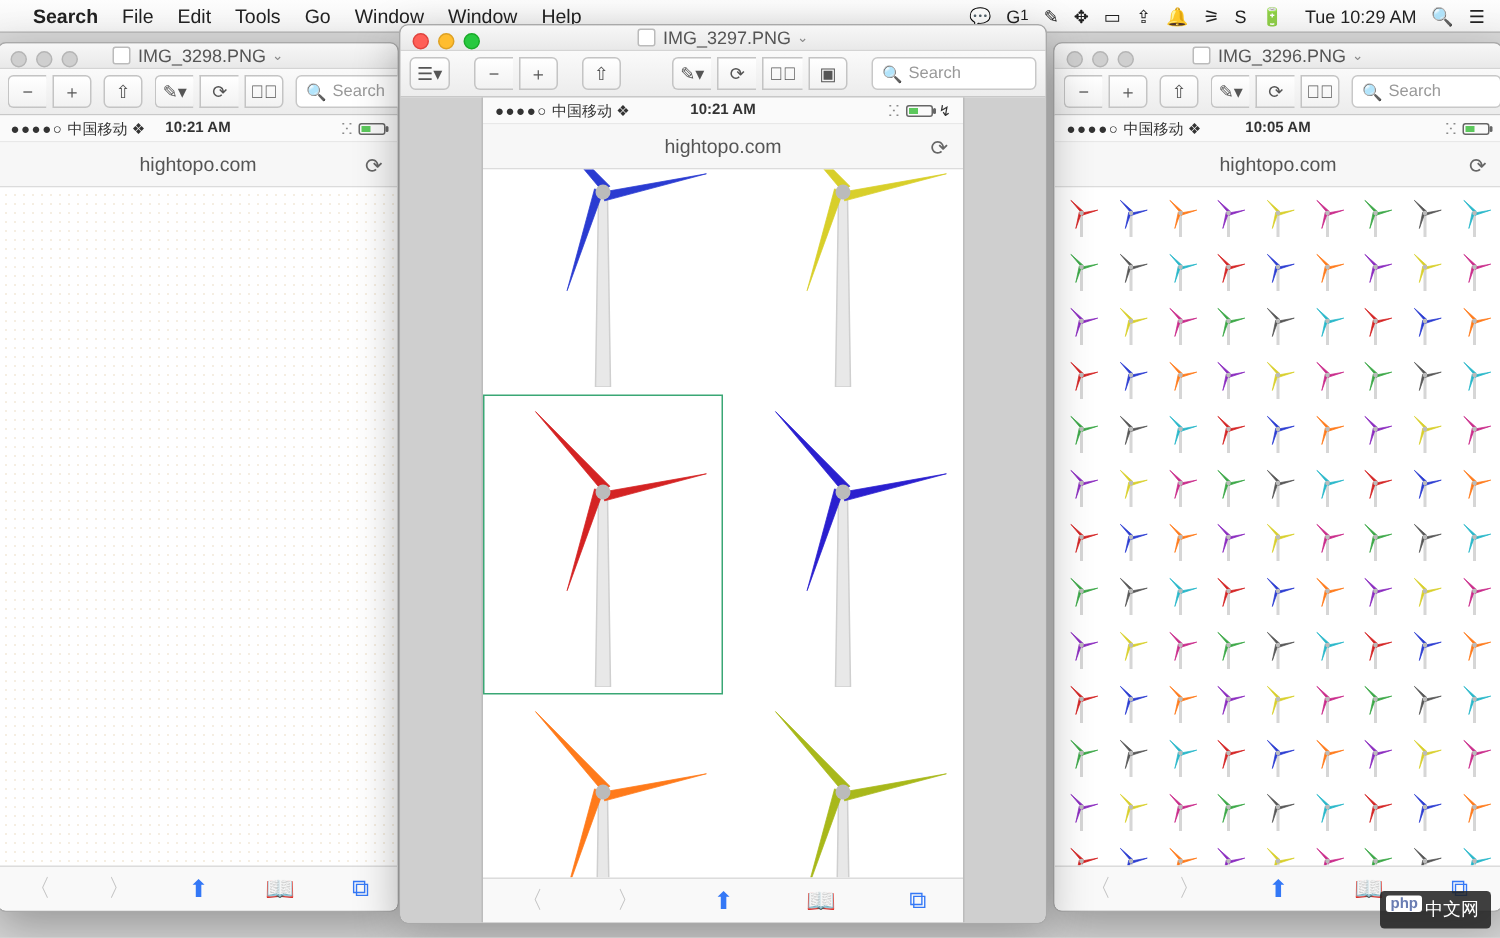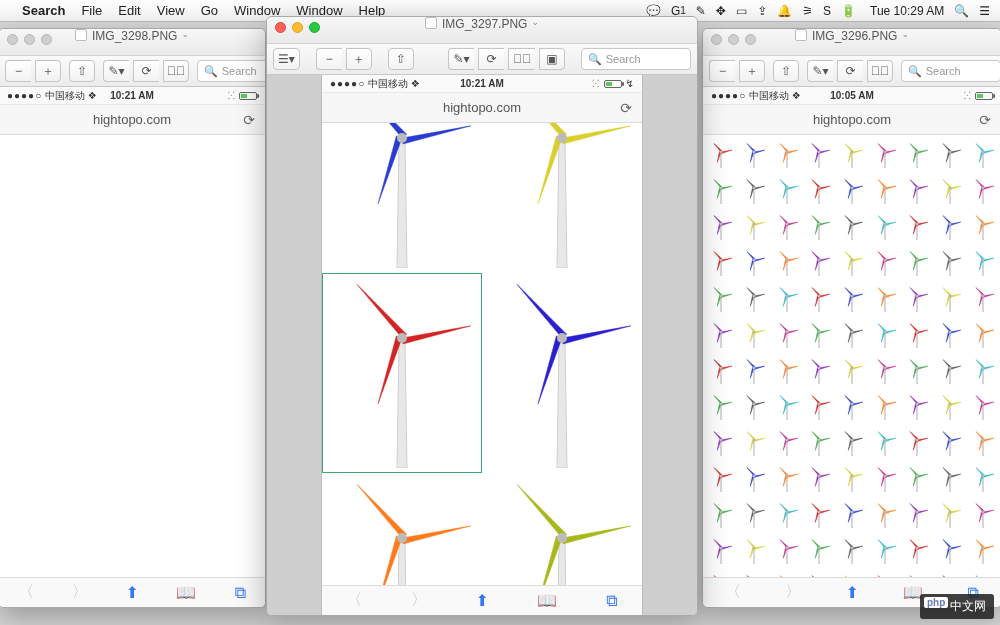--- a/index.html
+++ b/index.html
@@ -10,21 +10,21 @@
   .menubar .apple { font-size: 14px; margin-right: 12px; }
   .menubar .item { margin-right: 16px; }
   .menubar .item.bold { font-weight: 600; }
   .menubar .spacer { flex: 1; }
   .menubar .right-icons { display: flex; align-items: center; gap: 10px; font-size: 12px; }
   .menubar .right-icons span { display:inline-flex; align-items:center; }
   .menubar .clock { margin-left: 4px; }
 
   
   .window { position: absolute; background: #f0f0f0; border-radius: 6px; box-shadow: 0 10px 30px rgba(0,0,0,0.3); overflow: hidden; display: flex; flex-direction: column; border:1px solid #a9a9a9;}
-  .titlebar { height: 26px; background: linear-gradient(#f7f7f7,#e9e9e9); display: flex; align-items: flex-start; justify-content: center; font-size: 12px; color: #555; position: relative; }
+  .titlebar { height: 16px; background: linear-gradient(#f7f7f7,#e9e9e9); display: flex; align-items: center; justify-content: center; font-size: 12px; color: #555; position: relative; }
   .traffic { position: absolute; left: 8px; top: 5px; display: flex; gap: 6px; }
   .tl { width: 11px; height: 11px; border-radius: 50%; }
   .tl.r { background: #ff5f57; border:1px solid #e0443e; }
   .tl.y { background: #ffbd2e; border:1px solid #dea123; }
   .tl.g { background: #28c940; border:1px solid #1aab29; }
   .traffic.dim .tl { background:#cfcfcf; border-color:#b5b5b5;}
   .titlebar .doc-icon { width:12px; height:12px; background:#fff; border:1px solid #bbb; border-radius:2px; margin-right:5px; display:inline-block;}
   .titlebar .chev { font-size:9px; color:#888; margin-left:4px;}
 
   .toolbar { height: 32px; background: linear-gradient(#fafafa,#ececec); border-top:1px solid #d4d4d4; border-bottom: 1px solid #c8c8c8; display: flex; align-items: center; padding: 0 6px; gap: 4px; }
@@ -79,21 +79,21 @@
   .batt .fill{position:absolute; left:1px; top:1px; bottom:1px; width:40%; background:#5cc85c;}
 </style>
 </head>
 <body>
 
 <div class="menubar">
   <span class="apple"></span>
   <span class="item bold">Search</span>
   <span class="item">File</span>
   <span class="item">Edit</span>
-  <span class="item">View</span>
+  <span class="item">Tools</span>
   <span class="item">Go</span>
   <span class="item">Window</span>
   <span class="item">Window</span>
   <span class="item">Help</span>
   <span class="spacer"></span>
   <div class="right-icons">
     <span>💬</span>
     <span>G<sup>1</sup></span>
     <span>✎</span>
     <span>✥</span>

